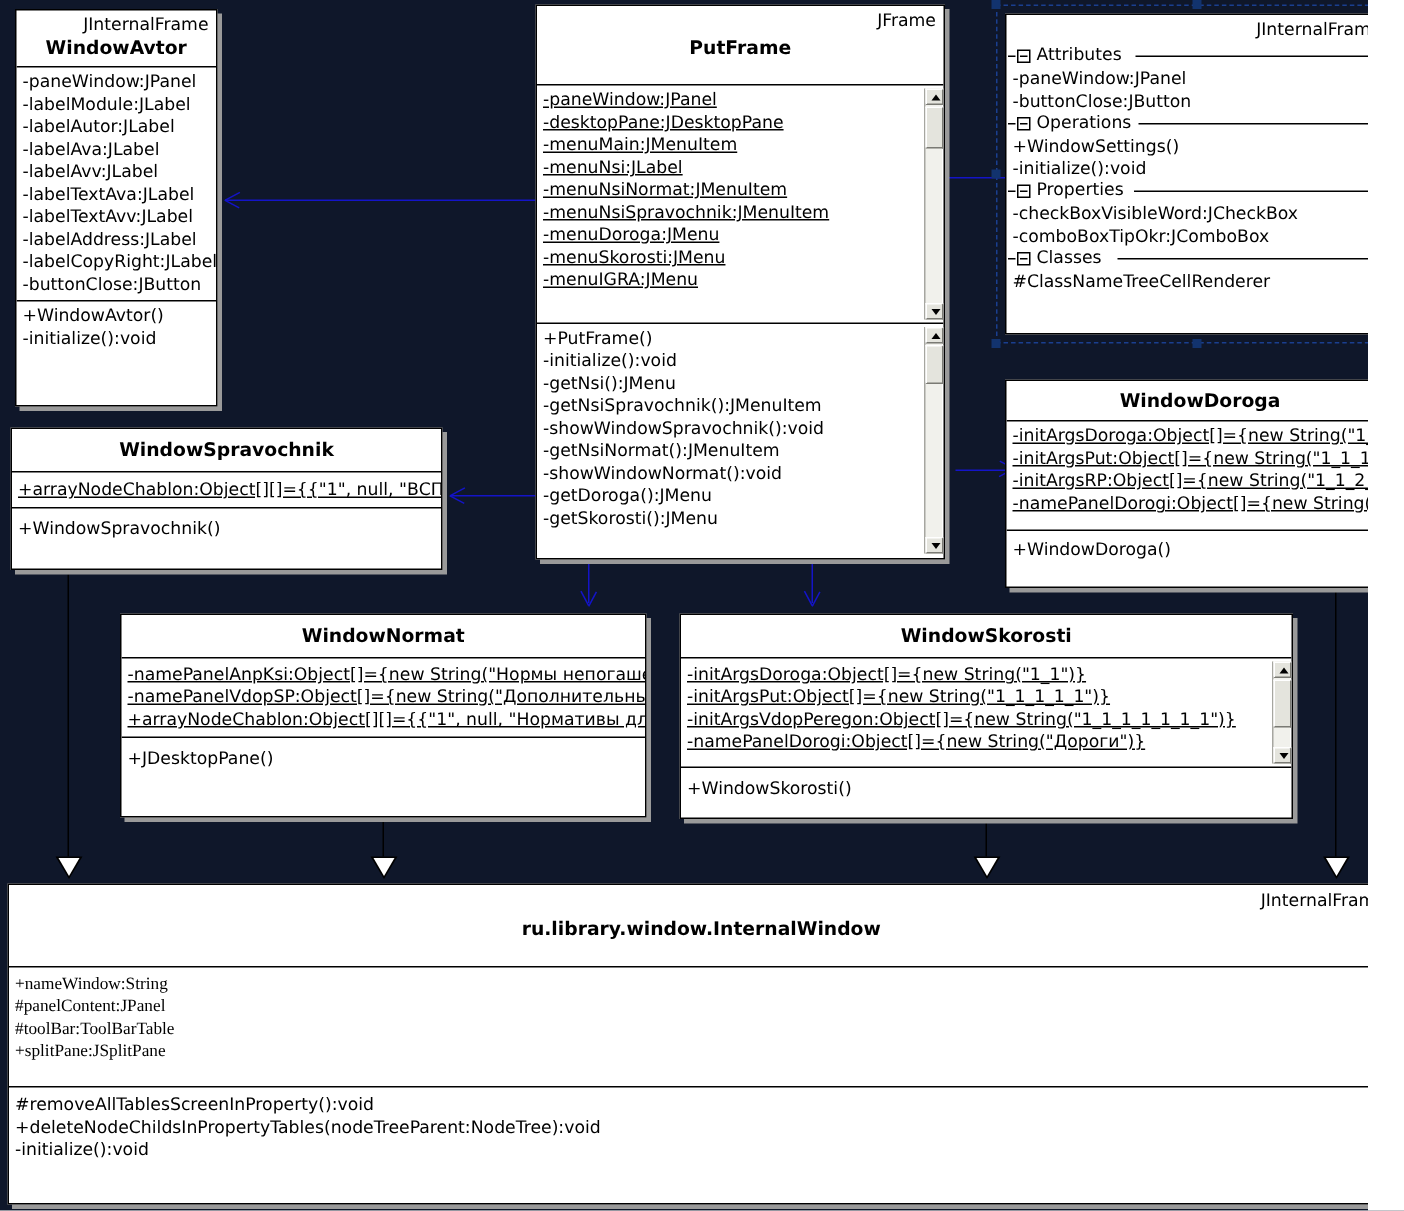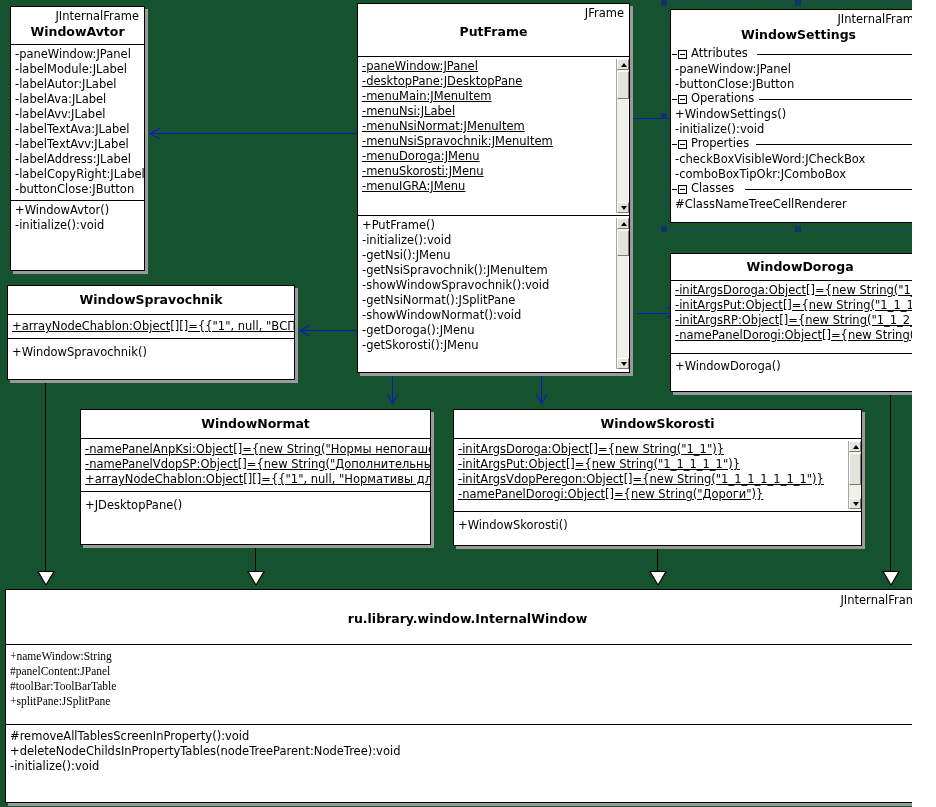--- a/index.html
+++ b/index.html
@@ -6,21 +6,21 @@
   html, body {
     margin: 0; padding: 0;
     background: #ffffff;
     font-family: "DejaVu Sans", "Liberation Sans", sans-serif;
   }
   #canvas {
     position: relative;
     width: 912px;
     height: 807px;
     overflow: hidden;
-    background: #14532d;
+    background: #0f172a;
   }
 
   
   .uml {
     position: absolute;
     background: #ffffff;
     border: 1px solid #000000;
     box-shadow: 3px 3px 0 0 #9a9a9a;
     overflow: hidden;
     z-index: 5;
@@ -303,21 +303,21 @@
     </div>
 
     <div class="sep"></div>
 
     <div class="compart scroll" style="height:155px;">
       <div class="feat">+PutFrame()</div>
       <div class="feat">-initialize():void</div>
       <div class="feat">-getNsi():JMenu</div>
       <div class="feat">-getNsiSpravochnik():JMenuItem</div>
       <div class="feat">-showWindowSpravochnik():void</div>
-      <div class="feat">-getNsiNormat():JSplitPane</div>
+      <div class="feat">-getNsiNormat():JMenuItem</div>
       <div class="feat">-showWindowNormat():void</div>
       <div class="feat">-getDoroga():JMenu</div>
       <div class="feat">-getSkorosti():JMenu</div>
       <div class="sbar">
         <div class="sbtn up">
             <i></i>
           </div>
         <div class="sthumb" style="top:12px; height:26px;"></div>
         <div class="sbtn dn">
             <i></i>
@@ -332,21 +332,20 @@
   <div class="handle" style="left:930px; top:0px;"></div>
   <div class="handle" style="left:661px; top:113px;"></div>
   <div class="handle" style="left:930px; top:113px;"></div>
   <div class="handle" style="left:661px; top:226px;"></div>
   <div class="handle" style="left:795px; top:226px;"></div>
   <div class="handle" style="left:930px; top:226px;"></div>
 
   <div class="uml sel" style="left:670px; top:9px; width:257px; height:214px;">
     <div class="uml-head">
       <div class="stereo">JInternalFrame</div>
-      <div class="cname">WindowSettings</div>
     </div>
 
     <div class="grp">
       <div class="gline-l"></div>
       <div class="gbox"></div>
       <div class="glabel">Attributes</div>
       <div class="gline-r" style="left:86px; right:2px;"></div>
     </div>
     <div class="compart scroll" style="padding:0 16px 0 0;">
       <div class="feat">-paneWindow:JPanel</div>

